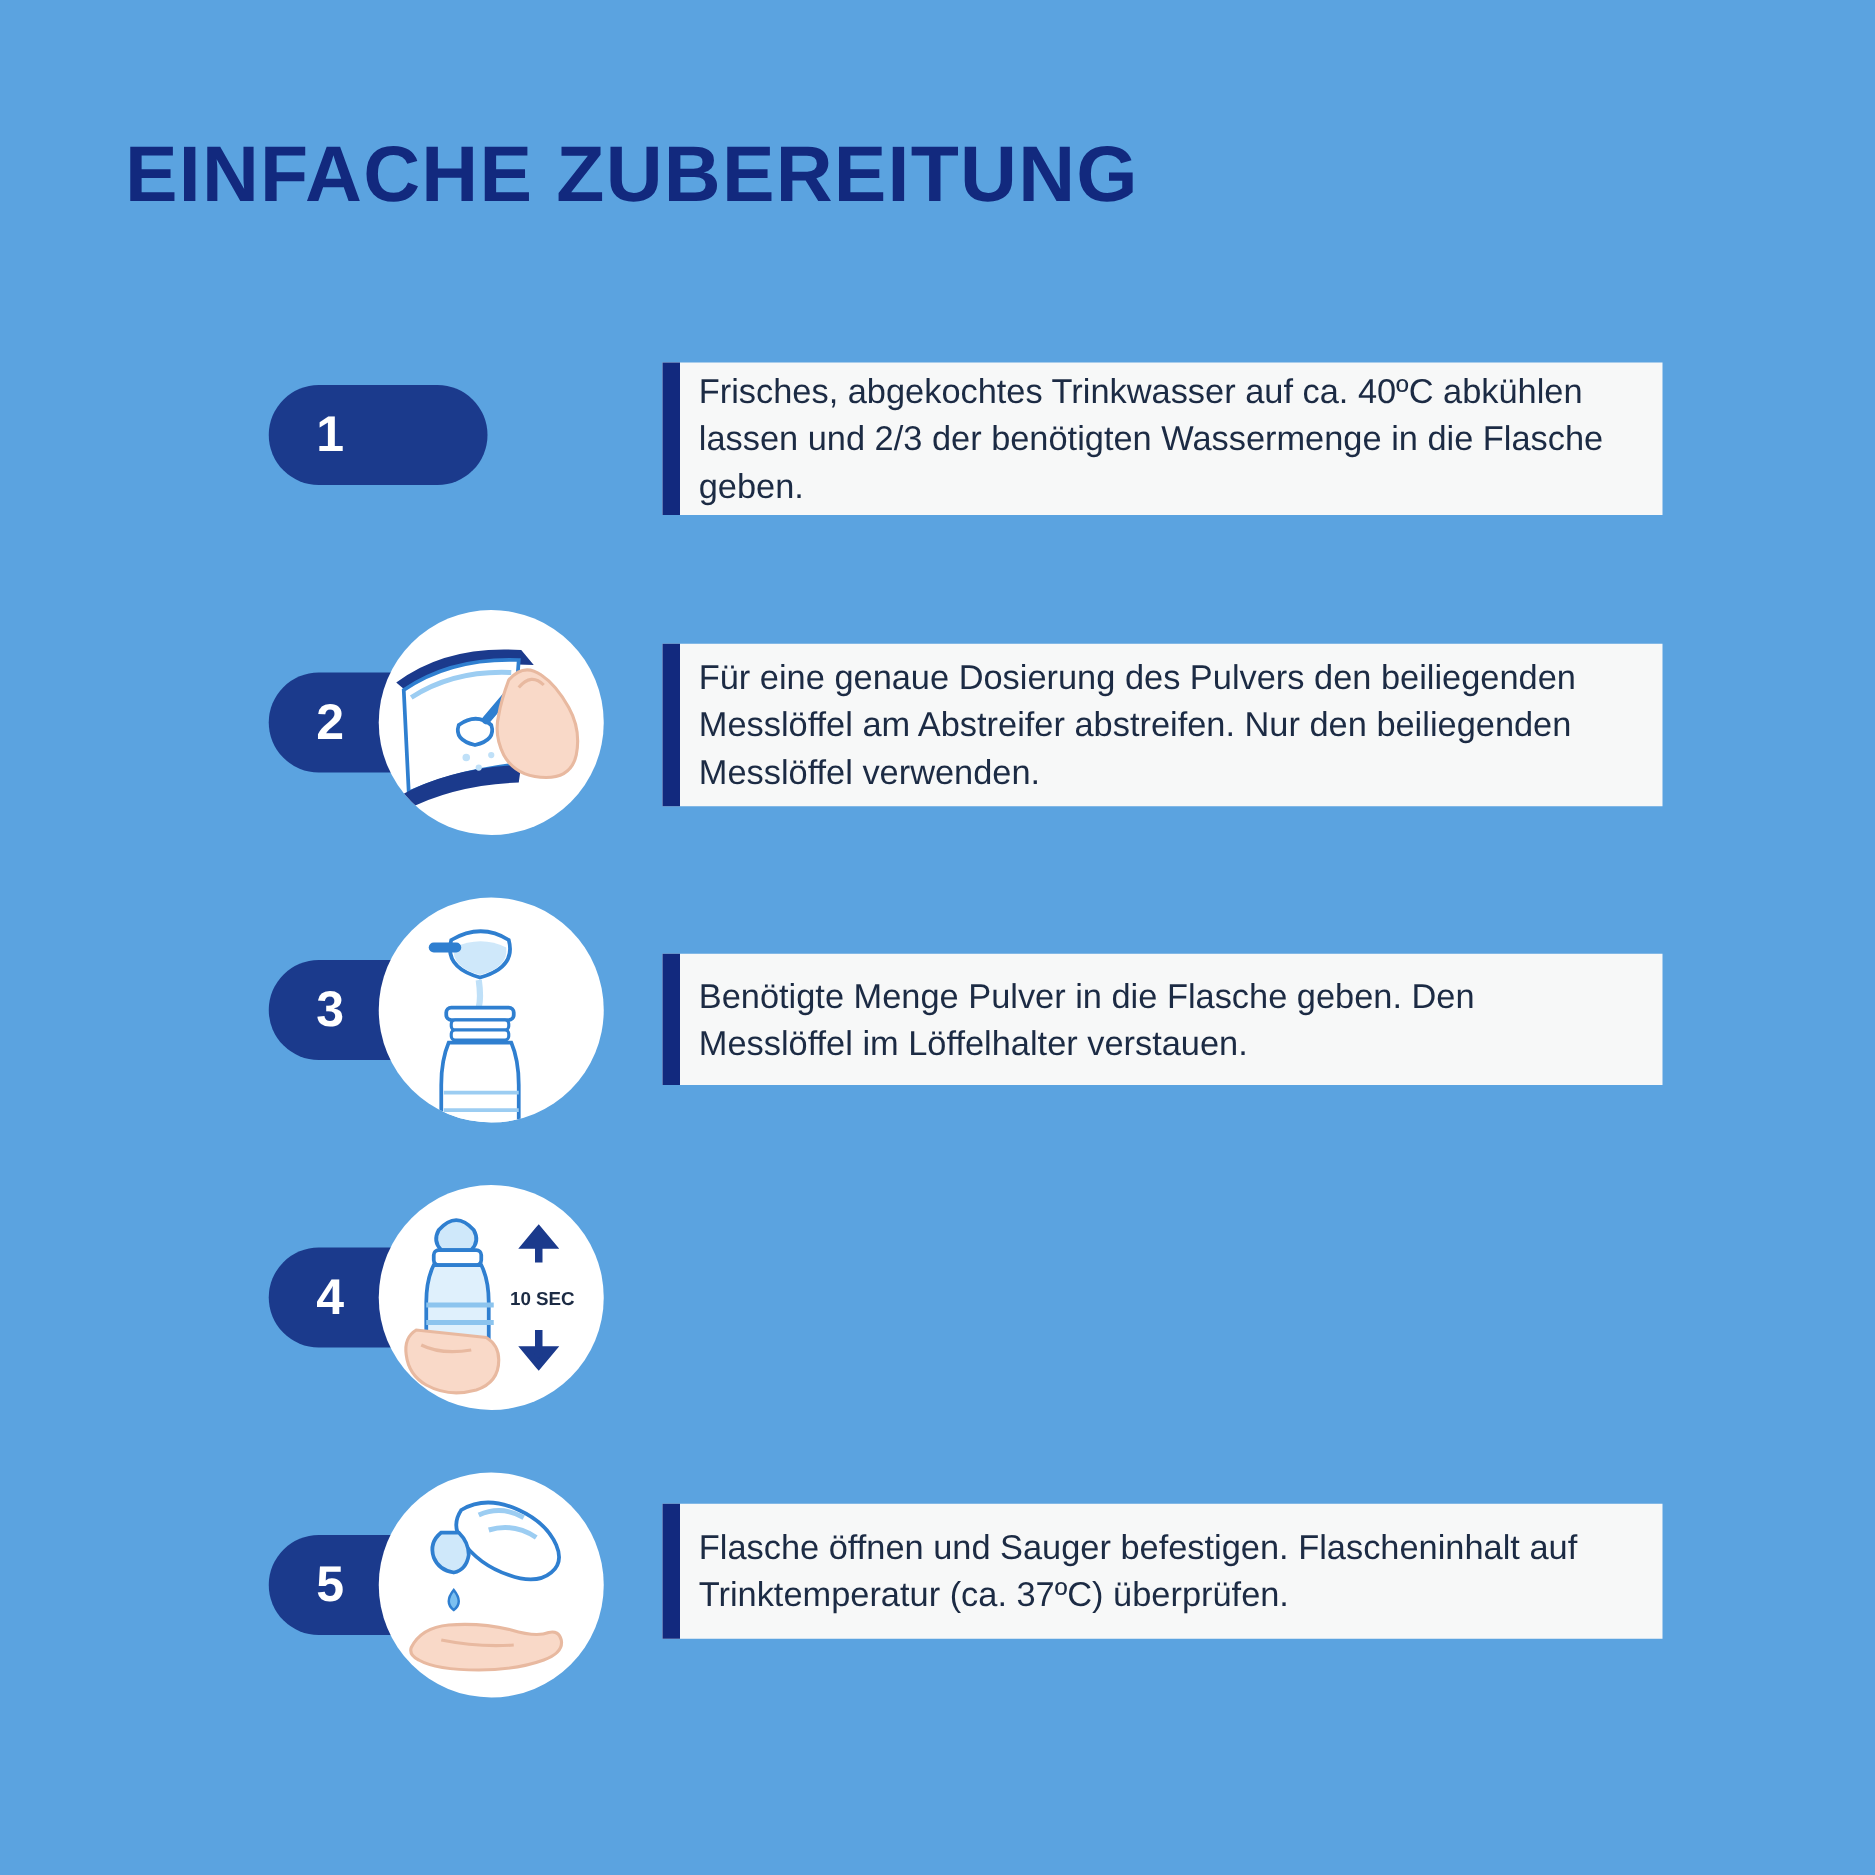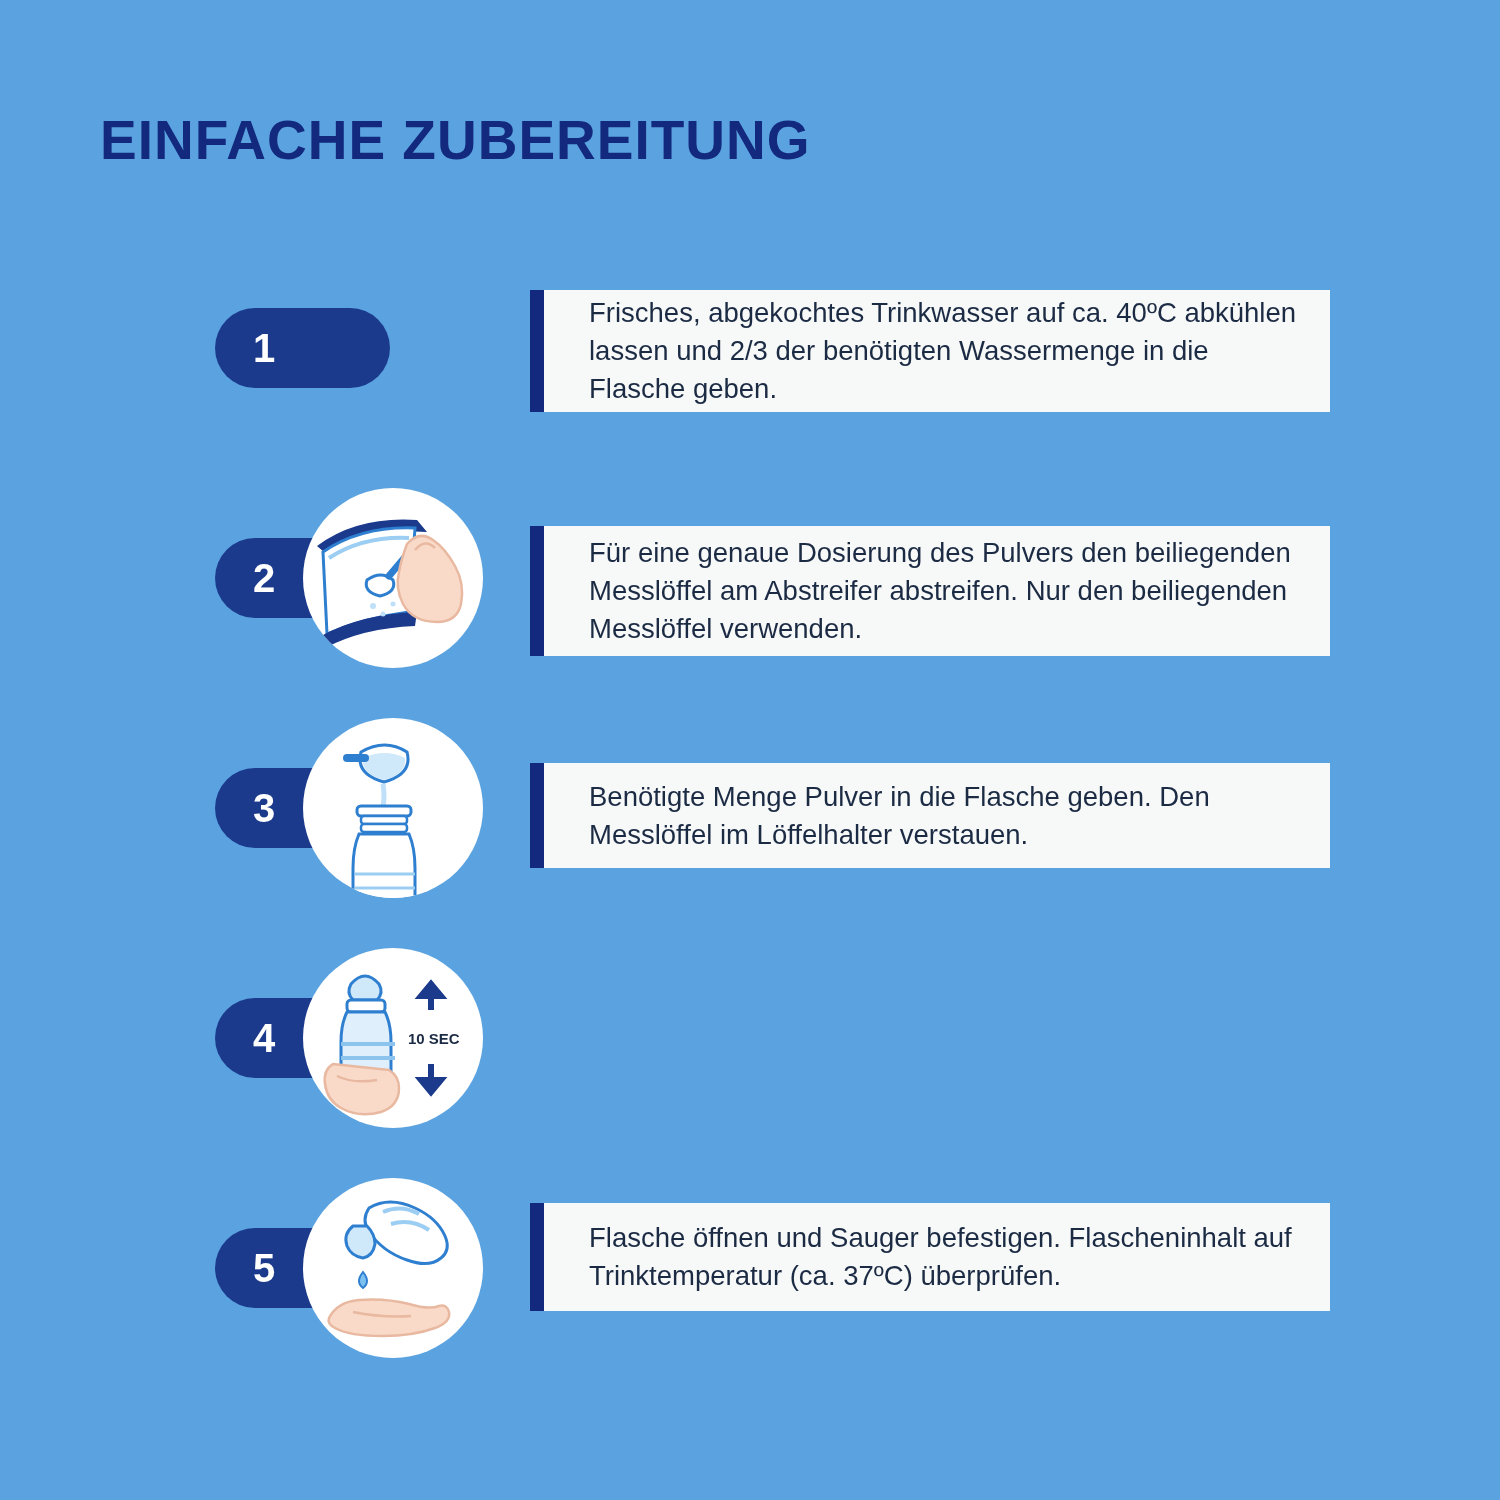--- a/index.html
+++ b/index.html
@@ -18,21 +18,21 @@
     position: relative;
     width: 1500px;
     height: 1500px;
     box-sizing: border-box;
   }
   .title {
     position: absolute;
     left: 100px;
     top: 95px;
     width: 1310px;
-    font-size: 55px;
+    font-size: 63px;
     line-height: 90px;
     font-weight: bold;
     letter-spacing: 1px;
     color: #12297e;
     white-space: nowrap;
   }
   .steps {
     position: absolute;
     left: 0;
     top: 258px;
@@ -76,21 +76,21 @@
     width: 180px;
     height: 180px;
   }
   
   .card {
     position: absolute;
     left: 530px;
     width: 800px;
     background: #f7f8f8;
     box-sizing: border-box;
-    padding: 22px 30px 22px 59px;
+    padding: 22px 30px 22px 29px;
     display: flex;
     align-items: center;
   }
   .card::before {
     content: "";
     position: absolute;
     left: 0;
     top: 0;
     bottom: 0;
     width: 14px;
@@ -98,21 +98,21 @@
   }
   .card p {
     margin: 0;
     font-size: 27.5px;
     line-height: 38px;
     color: #1c2b44;
     font-family: "Liberation Sans", sans-serif;
   }
   
   .step-1 .card { top: 32px; height: 122px; }
-  .step-2 .card { top: 27px; height: 130px; margin-top: 11px; }
+  .step-2 .card { top: 27px; height: 130px; }
   .step-3 .card { top: 45px; height: 105px; }
   .step-4 .card { top: 12px; height: 160px; }
   .step-5 .card { top: 25px; height: 108px; }
 
   .step-3 .pill { top: 50px; }
 </style>
 </head>
 <body>
 
 <div class="page">

